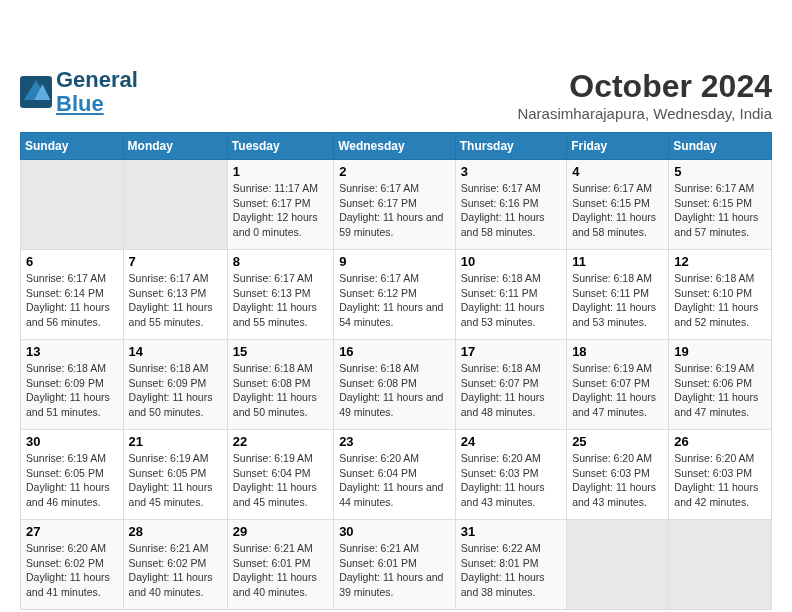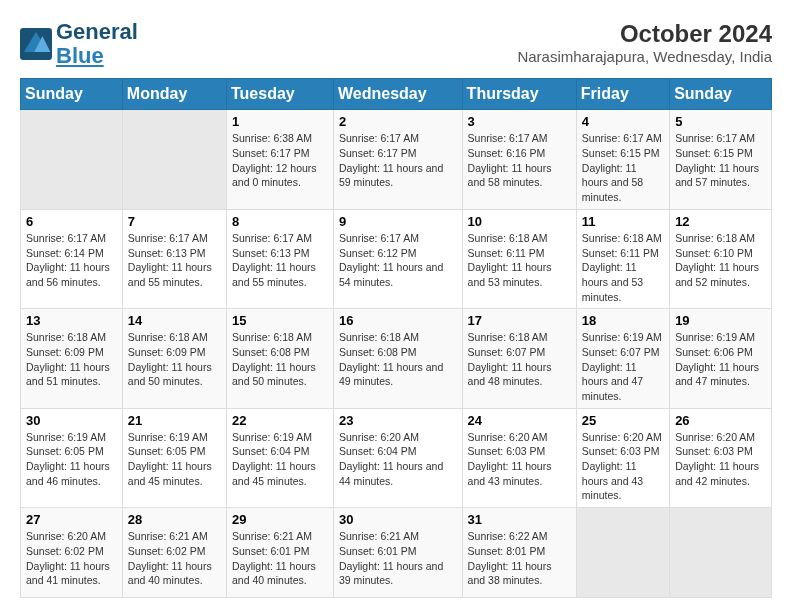--- a/index.html
+++ b/index.html
@@ -8,20 +8,21 @@
       background: #fff;
       width: 792px;
       min-height: 612px;
       padding: 20px;
     }
     .header {
       display: flex;
       justify-content: space-between;
       align-items: flex-start;
       margin-bottom: 10px;
+      margin-top: 48px;
     }
     .logo {
       display: flex;
       align-items: center;
     }
     .logo-text {
       font-size: 22px;
       font-weight: bold;
       color: #1a5276;
       line-height: 1.1;
@@ -32,41 +33,41 @@
     }
     .logo-icon {
       width: 32px;
       height: 32px;
       margin-right: 4px;
     }
     .title-section {
       text-align: right;
     }
     .month-title {
-      font-size: 24px;
+      font-size: 32px;
       font-weight: bold;
       color: #333;
     }
     .location {
       font-size: 15px;
       color: #555;
     }
     table {
       width: 100%;
       border-collapse: collapse;
       font-size: 11px;
     }
     thead tr {
       background-color: #2980b9;
       color: #fff;
     }
     thead th {
       padding: 6px 4px;
       text-align: left;
-      font-size: 16px;
+      font-size: 12px;
       font-weight: bold;
       border: 1px solid #2472a4;
     }
     tbody tr {
       border-bottom: 1px solid #ccc;
     }
     tbody tr:nth-child(odd) {
       background-color: #f9f9f9;
     }
     tbody tr:nth-child(even) {
@@ -130,21 +131,21 @@
         <th>Friday</th>
         <th>Sunday</th>
       </tr>
   </thead>
   <tbody id="calendar-body">
   <tr class="week-row-odd">
         <td class="empty-cell"></td>
         <td class="empty-cell"></td>
         <td>
           <span class="day-num">1</span>
-          <div class="cell-content">Sunrise: 6:38 AM
+          <div class="cell-content">Sunrise: 11:17 AM
 Sunset: 6:17 PM
 Daylight: 12 hours
 and 0 minutes.</div>
         </td>
         <td>
           <span class="day-num">2</span>
           <div class="cell-content">Sunrise: 6:17 AM
 Sunset: 6:17 PM
 Daylight: 11 hours
 and 59 minutes.</div>

